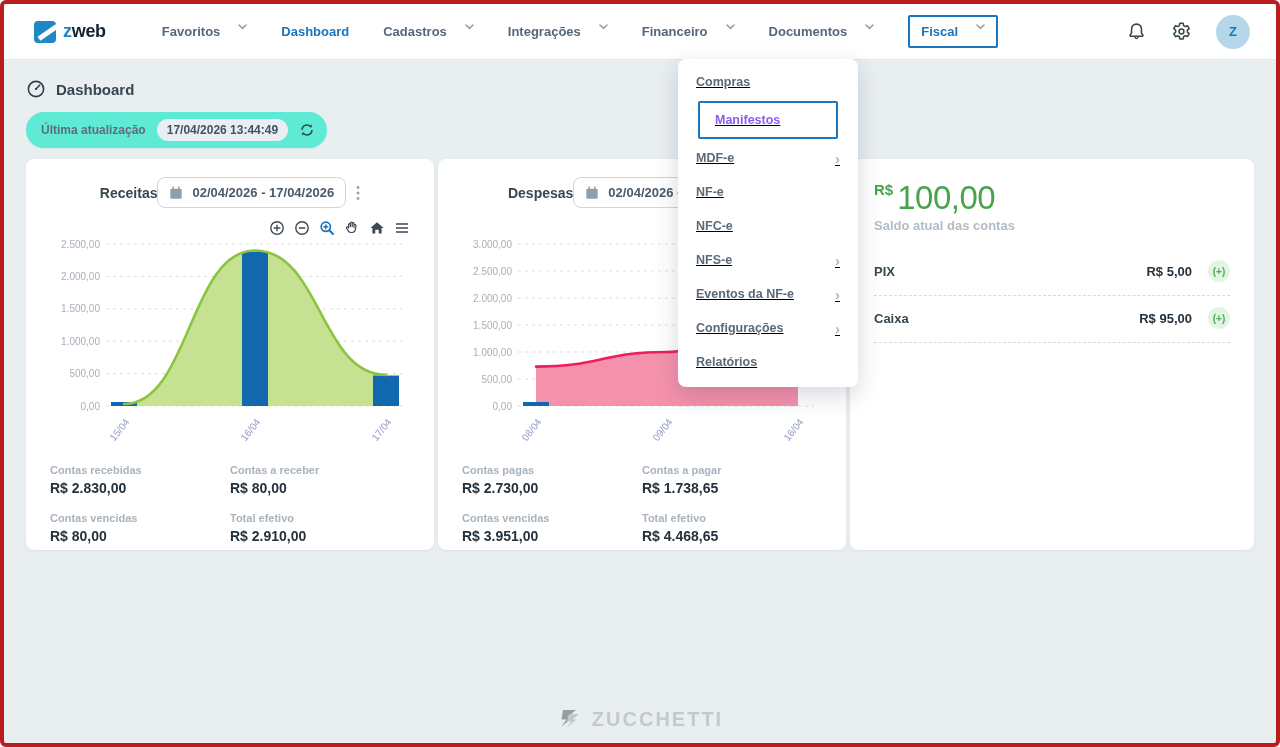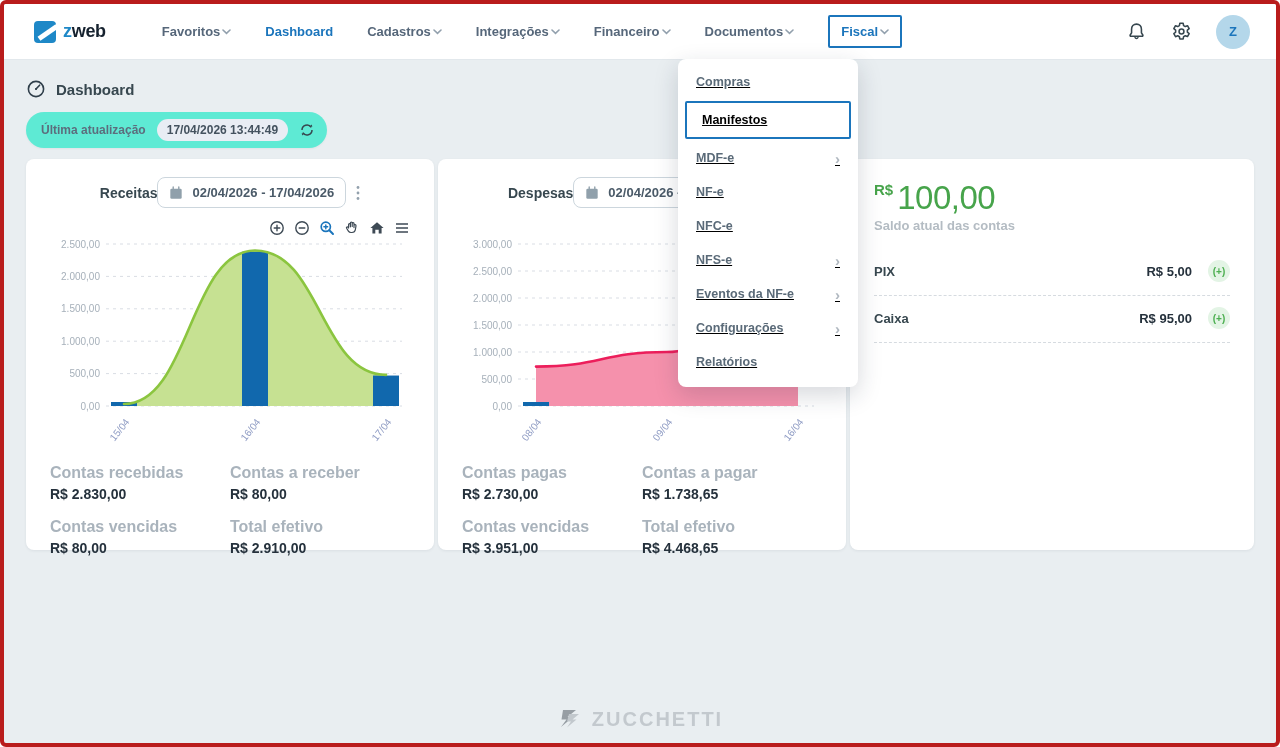--- a/index.html
+++ b/index.html
@@ -10,21 +10,21 @@
 
   
   .navbar { position:relative; z-index:5; display:flex; align-items:center; height:56px;
             background:#fff; border-bottom:1px solid #e2e8ec; padding:0 26px 0 30px; }
   .logo { display:flex; align-items:center; gap:7px; cursor:pointer; }
   .logo-icon { width:22px; height:22px; border-radius:4px; background:#1e88c7; position:relative; overflow:hidden; }
   .logo-icon .slash { position:absolute; left:3px; top:9px; width:22px; height:5px; background:#fff; transform:rotate(-35deg); }
   .logo-text { font-size:18px; font-weight:700; color:#15212e; letter-spacing:-0.3px; }
   .logo-text .z { color:#1e88c7; }
   nav.main-nav { display:flex; align-items:center; gap:34px; margin-left:56px; }
-  .nav-item { display:flex; align-items:center; gap:2px; font-size:13px; font-weight:700; color:#56677a; cursor:pointer; white-space:nowrap; }
+  .nav-item { display:flex; align-items:flex-start; gap:18px; font-size:13px; font-weight:700; color:#56677a; cursor:pointer; white-space:nowrap; }
   .nav-item .chev { color:#92a0ad; display:flex; }
   .nav-item.active { color:#1b75bc; }
   .nav-item.boxed { border:2px solid #1b75bc; color:#1b75bc; padding:7px 11px; border-radius:2px; }
   .nav-right { margin-left:auto; display:flex; align-items:center; gap:24px; }
   .icon-btn { display:flex; align-items:center; cursor:pointer; color:#37474f; }
   .avatar { width:34px; height:34px; border-radius:50%; background:#b4d7ea; color:#1b75bc;
             display:flex; align-items:center; justify-content:center; font-size:13px; font-weight:700; cursor:pointer; }
 
   
   .page-head { display:flex; align-items:center; gap:10px; padding:19px 22px 0; }
@@ -41,42 +41,42 @@
   .card-head { display:flex; align-items:center; justify-content:center; }
   .card-title { font-size:14px; font-weight:700; color:#37474f; }
   .head-right { display:flex; align-items:center; gap:10px; }
   .date-input { display:flex; align-items:center; gap:9px; border:1px solid #ccd6dd; border-radius:8px;
                 padding:7px 11px; font-size:13px; font-weight:600; color:#4a5a68; cursor:pointer; white-space:nowrap; }
   .kebab { display:flex; cursor:pointer; }
   .toolbar { display:flex; justify-content:flex-end; align-items:center; gap:9px; margin-top:12px; height:16px; }
   .tool { display:flex; cursor:pointer; }
   .chart-wrap { margin-top:2px; }
   .stats { display:grid; grid-template-columns:1fr 1fr; row-gap:16px; margin-top:8px; }
-  .stat-label { font-size:16px; font-weight:600; color:#a9b3bc; }
+  .stat-label { font-size:11px; font-weight:600; color:#a9b3bc; }
   .stat-value { font-size:14px; font-weight:700; color:#25313c; margin-top:4px; }
 
   
   .big-amount { margin-top:2px; color:#47a44b; }
   .big-amount .cur { font-size:15px; font-weight:700; vertical-align:14px; margin-right:4px; }
   .big-amount .num { font-size:33px; font-weight:400; letter-spacing:-0.5px;text-align:right; }
   .balance-subtitle { font-size:13px; font-weight:600; color:#b4bcc3; margin-top:1px; }
   .accounts { margin-top:16px; }
   .acct-row { display:flex; align-items:center; padding:11px 0 13px; border-bottom:1px dashed #d6dbe0; }
   .acct-name { flex:1; font-size:13px; font-weight:700; color:#37474f; }
   .acct-value { font-size:13px; font-weight:700; color:#25313c; margin-right:16px; }
   .plus-btn { width:22px; height:22px; border-radius:50%; border:none; background:#e3f4e5; color:#4caf50;
               font-size:10px; font-weight:700; cursor:pointer; font-family:inherit; display:flex; align-items:center; justify-content:center; }
 
   
   .dropdown { position:absolute; left:674px; top:55px; width:180px; background:#fff; border-radius:8px;
               box-shadow:0 8px 24px rgba(25,40,60,.18); padding:6px 0 8px; z-index:20;text-decoration:underline; }
   .dd-item { height:34px; display:flex; align-items:center; justify-content:space-between; padding:0 18px;
              font-size:12.5px; font-weight:600; color:#5a6a78; cursor:pointer; }
   .dd-item .sub { color:#b0b8c0; font-size:15px; line-height:1; }
-  .dd-item.highlighted { border:2px solid #1b75bc; border-radius:2px; color:#000000; margin:2px 7px; height:38px; padding:0 15px; }
+  .dd-item.highlighted { border:2px solid #1b75bc; border-radius:2px; color:#8b5cf6; margin:2px 20px; height:38px; padding:0 15px; }
 
   
   .footer-brand { position:absolute; left:0; right:0; bottom:11px; display:flex; align-items:center;
                   justify-content:center; gap:9px; }
   .footer-text { font-size:20px; font-weight:800; letter-spacing:2px; color:#c3c9ce; }
 
   svg text { font-family:"Liberation Sans", sans-serif; }
 </style>
 </head>
 <body>

